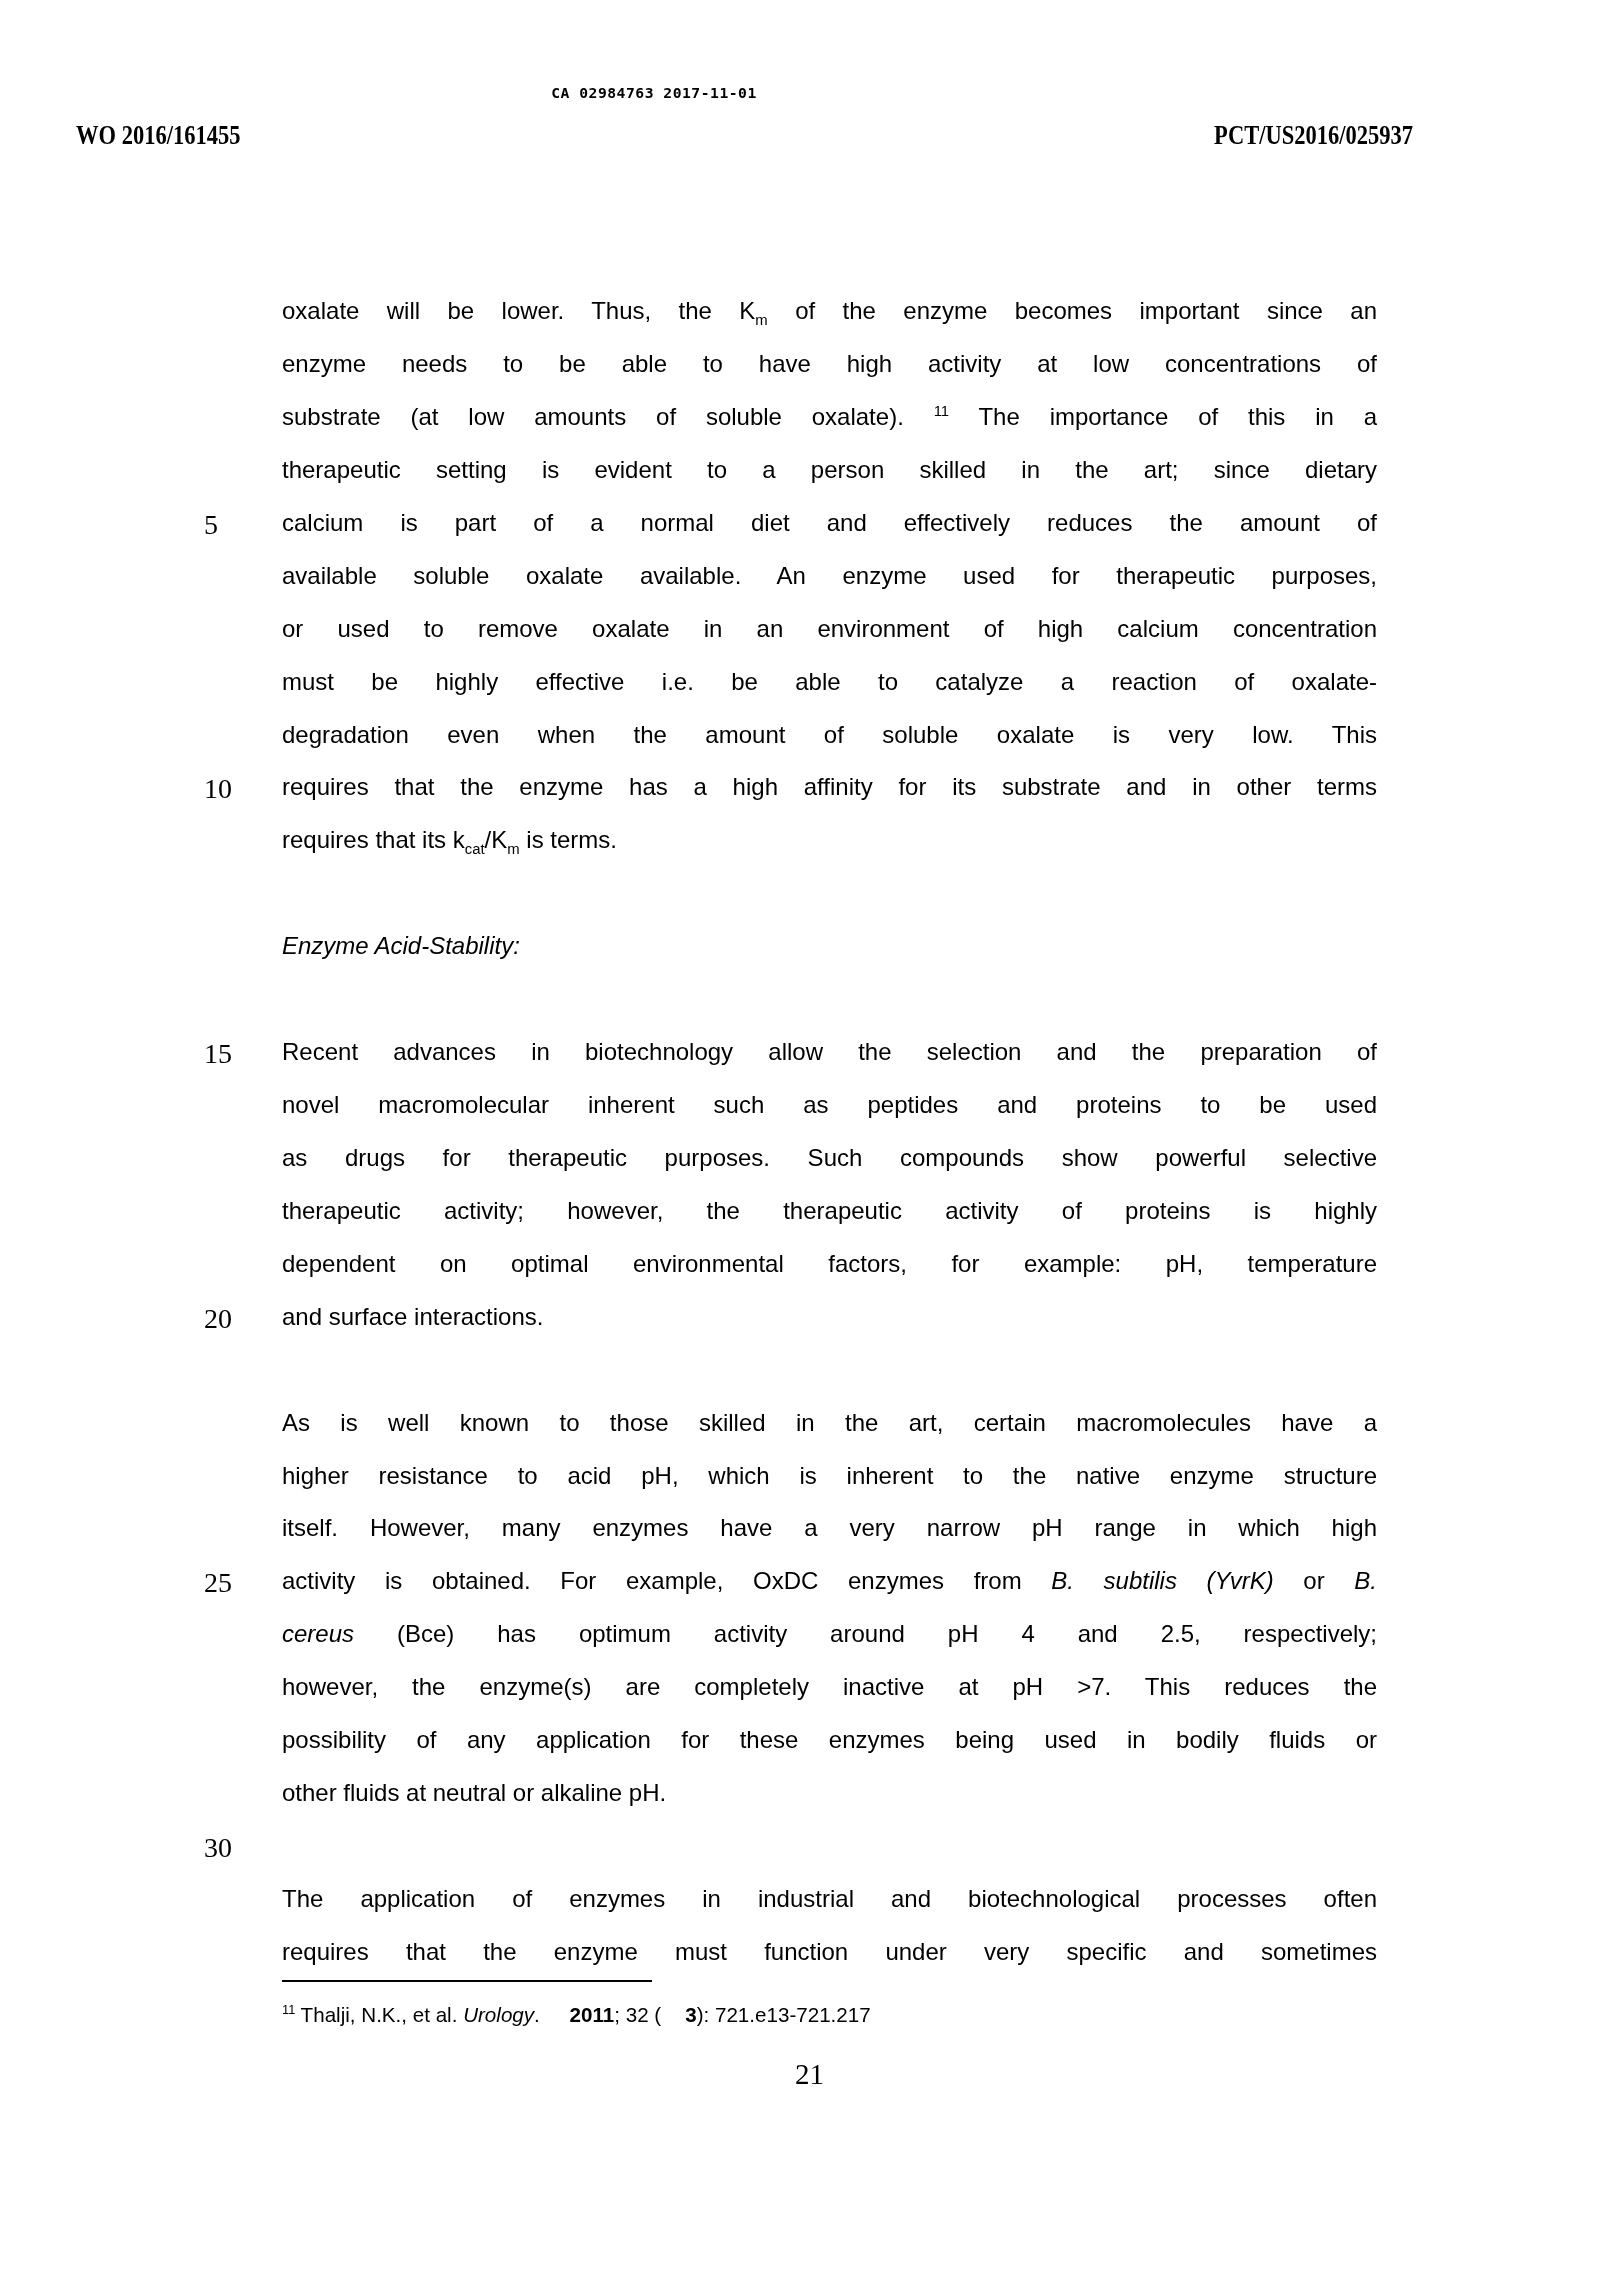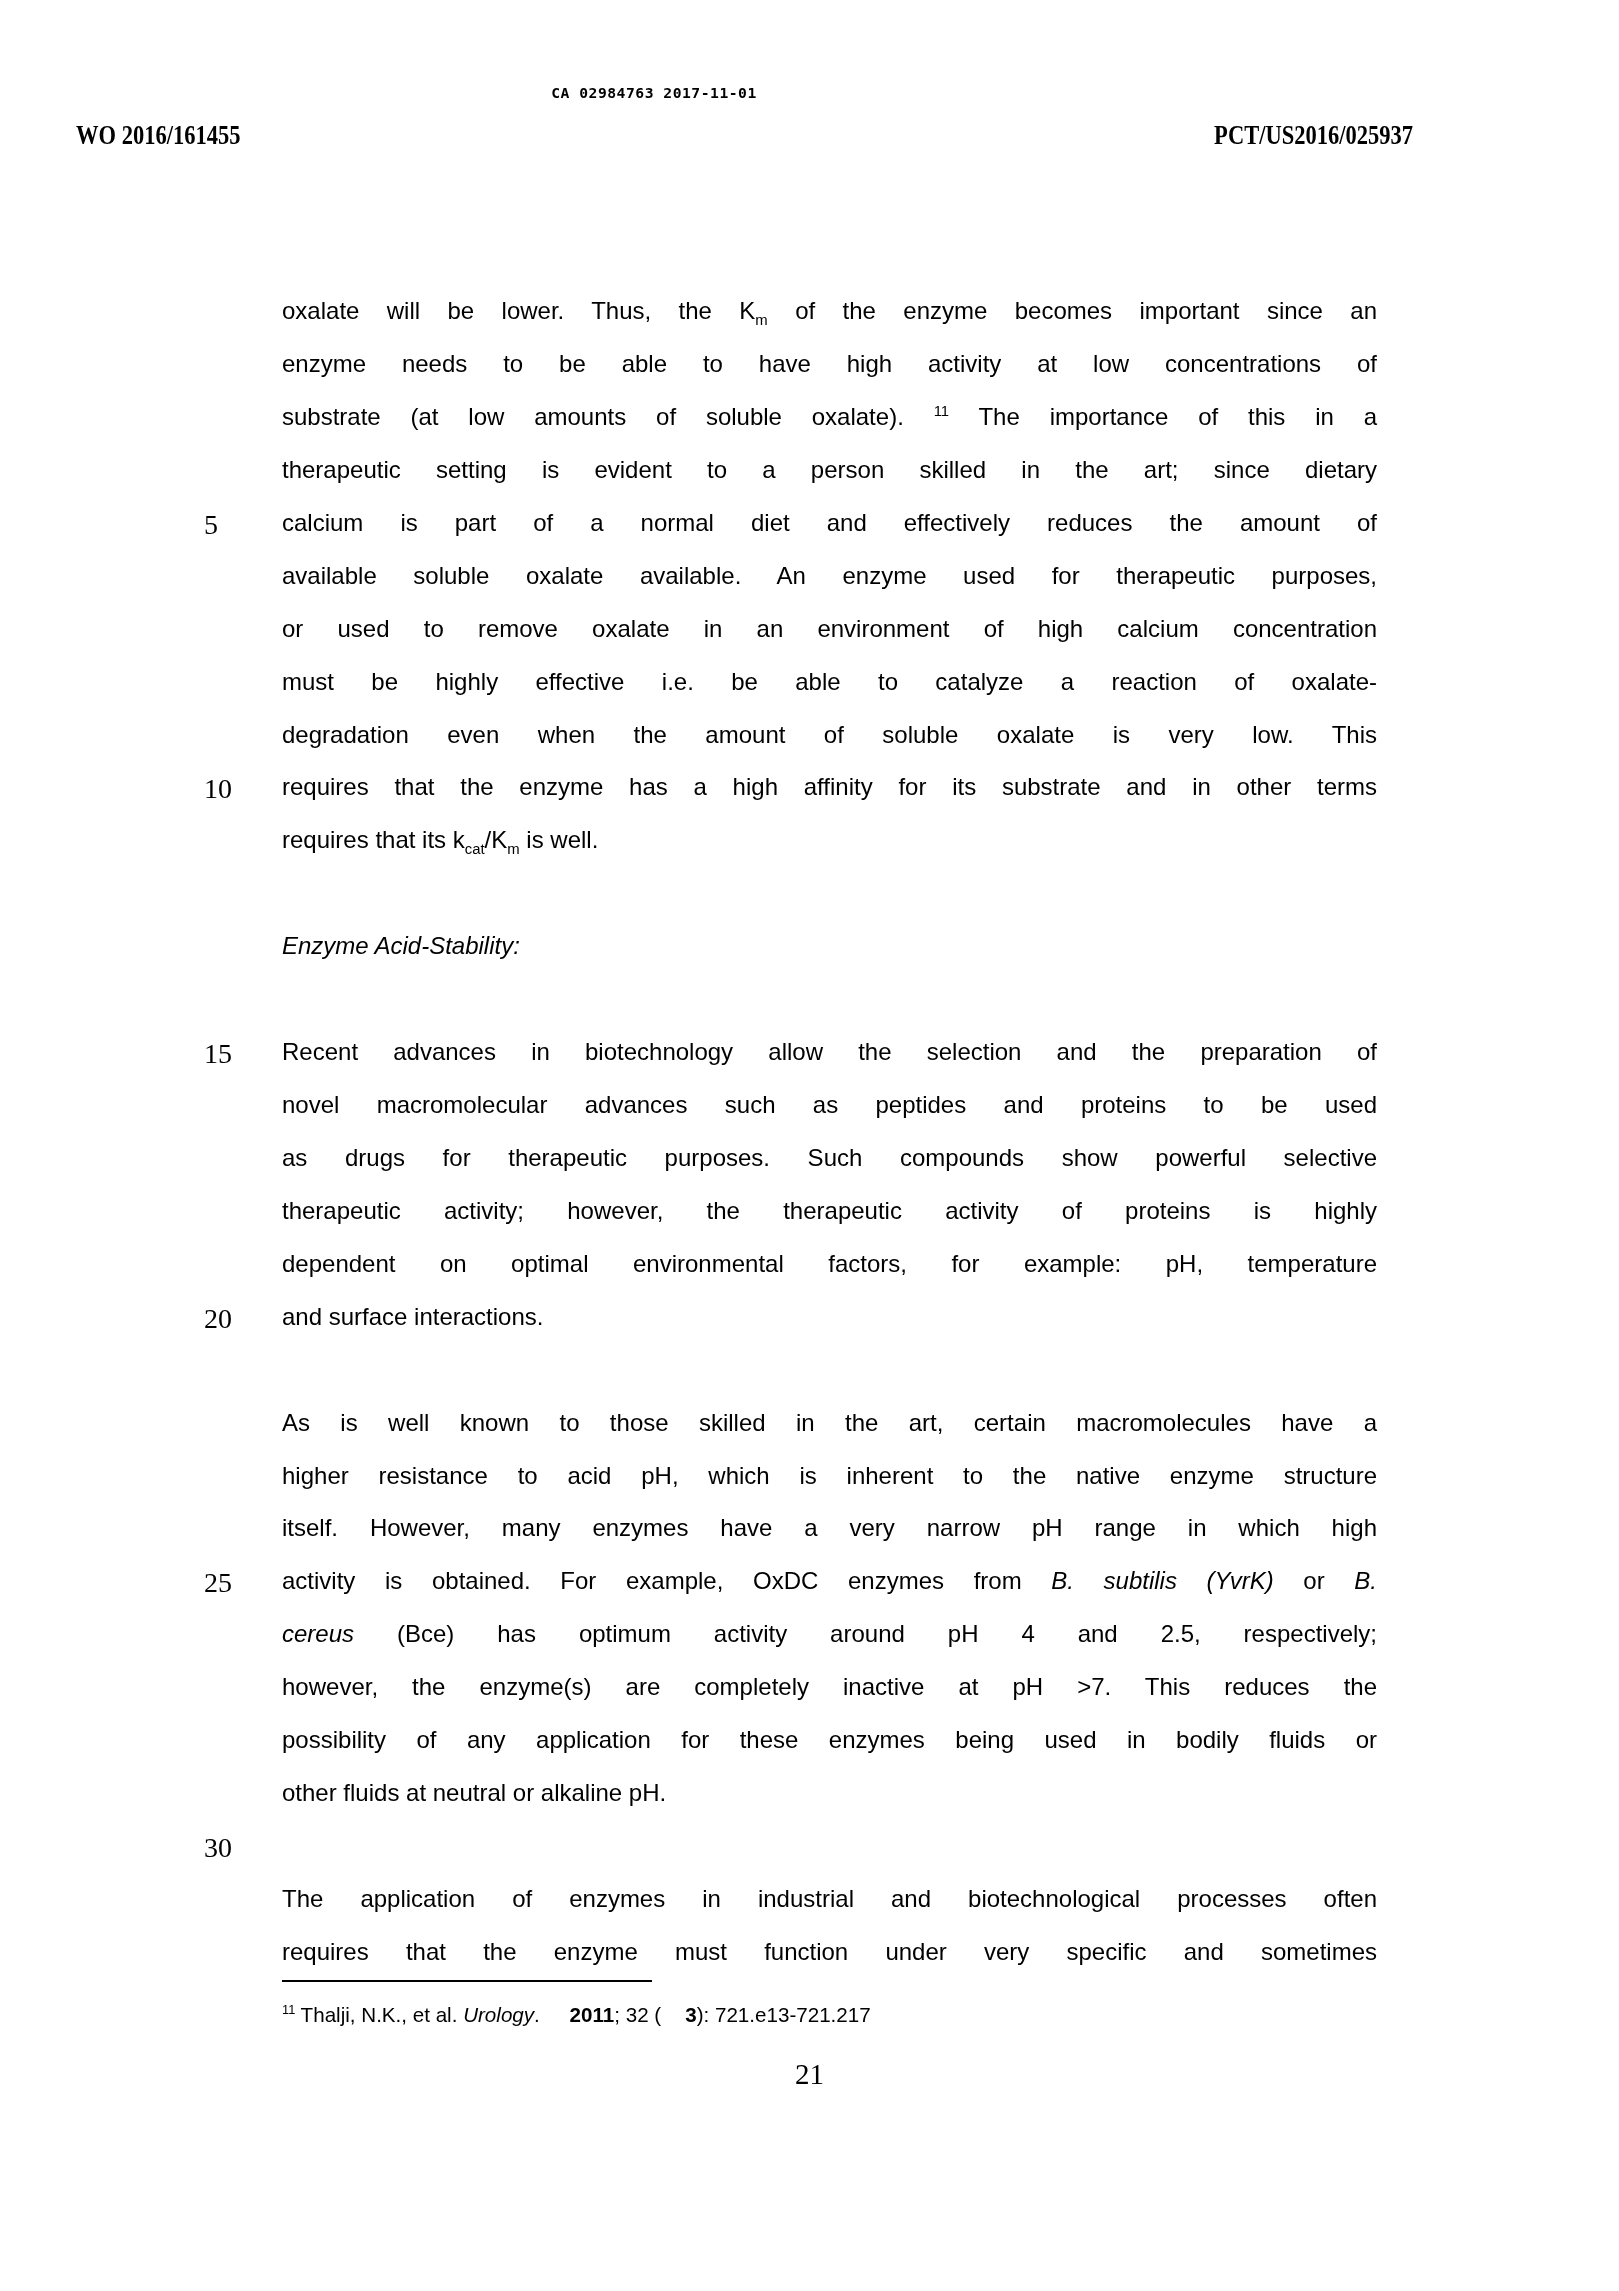--- a/index.html
+++ b/index.html
@@ -29,28 +29,28 @@
   <div class="line just" style="top:291px"><span>oxalate will be lower. Thus, the K</span><sub>m</sub><span> of the enzyme becomes important since an</span></div>
   <div class="line just" style="top:344px">enzyme needs to be able to have high activity at low concentrations of</div>
   <div class="line just" style="top:397px"><span>substrate (at low amounts of soluble oxalate). </span><sup>11</sup><span> The importance of this in a</span></div>
   <div class="line just" style="top:450px">therapeutic setting is evident to a person skilled in the art; since dietary</div>
   <div class="line just" style="top:503px">calcium is part of a normal diet and effectively reduces the amount of</div>
   <div class="line just" style="top:556px">available soluble oxalate available. An enzyme used for therapeutic purposes,</div>
   <div class="line just" style="top:609px">or used to remove oxalate in an environment of high calcium concentration</div>
   <div class="line just" style="top:662px">must be highly effective i.e. be able to catalyze a reaction of oxalate-</div>
   <div class="line just" style="top:715px">degradation even when the amount of soluble oxalate is very low. This</div>
   <div class="line just" style="top:767px">requires that the enzyme has a high affinity for its substrate and in other terms</div>
-  <div class="line" style="top:820px"><span>requires that its k</span><sub>cat</sub><span>/K</span><sub>m</sub><span> is well.</span></div>
+  <div class="line" style="top:820px"><span>requires that its k</span><sub>cat</sub><span>/K</span><sub>m</sub><span> is terms.</span></div>
 </div>
 
 <div class="line ital" style="top:926px">Enzyme Acid-Stability:</div>
 
 <div>
   <div class="line just" style="top:1032px">Recent advances in biotechnology allow the selection and the preparation of</div>
-  <div class="line just" style="top:1085px">novel macromolecular advances such as peptides and proteins to be used</div>
+  <div class="line just" style="top:1085px">novel macromolecular inherent such as peptides and proteins to be used</div>
   <div class="line just" style="top:1138px">as drugs for therapeutic purposes.  Such compounds show powerful selective</div>
   <div class="line just" style="top:1191px">therapeutic activity; however, the therapeutic activity of proteins is highly</div>
   <div class="line just" style="top:1244px">dependent on optimal environmental factors, for example: pH, temperature</div>
   <div class="line" style="top:1297px">and surface interactions.</div>
 </div>
 
 <div>
   <div class="line just" style="top:1403px">As is well known to those skilled in the art, certain macromolecules have a</div>
   <div class="line just" style="top:1456px">higher resistance to acid pH, which is inherent to the native enzyme structure</div>
   <div class="line just" style="top:1508px">itself.  However, many enzymes have a very narrow pH range in which high</div>

